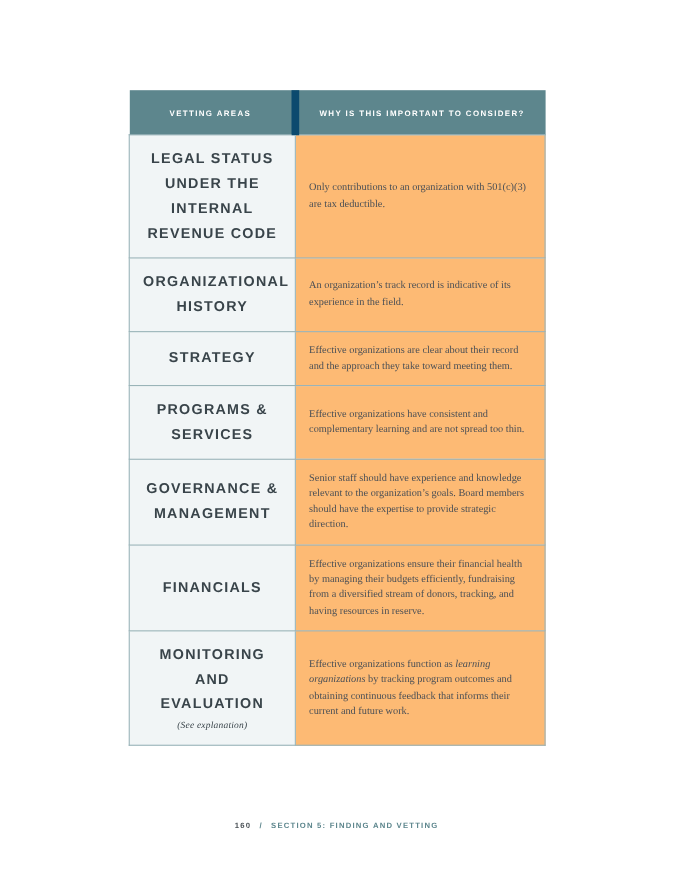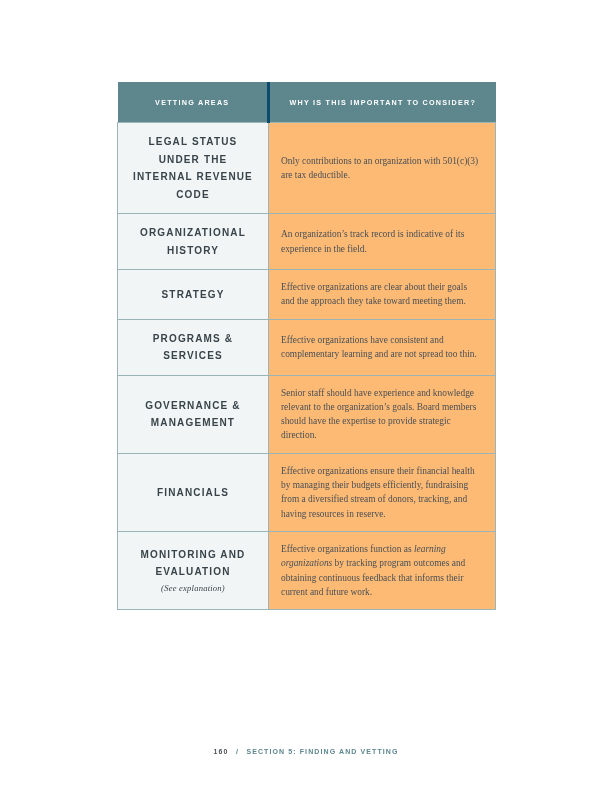--- a/index.html
+++ b/index.html
@@ -42,40 +42,40 @@
     font-size: 7.2px;
     letter-spacing: 1.25px;
     text-align: center;
     vertical-align: middle;
     height: 40px;
     padding: 0 6px;
     border: none;
     text-transform: uppercase;
   }
   .thead-row th.th-area {
-    border-right: 3px solid #0c4a6e;
+    border-right: 7px solid #0c4a6e;
     margin-top: 36px;
   }
 
   
   .vetting-table td {
     border: 1px solid #9ab4b8;
     vertical-align: middle;
     padding: 0;
   }
 
   td.area-cell {
     background: #f1f5f6;
     text-align: center;
     padding: 10px 12px;
   }
   .area-label {
     font-family: "Liberation Sans", sans-serif;
     font-weight: bold;
-    font-size: 10px;
+    font-size: 13px;
     letter-spacing: 1.15px;
     line-height: 1.75;
     color: #39444a;
     text-transform: uppercase;
     display: block;
   }
   .area-note {
     display: block;
     font-family: "Liberation Serif", serif;
     font-style: italic;
@@ -170,21 +170,21 @@
         <td class="why-cell">
           <span class="why-text">An organization’s track record is indicative of its experience in the field.</span>
         </td>
       </tr>
 
       <tr>
         <td class="area-cell">
           <span class="area-label">STRATEGY</span>
         </td>
         <td class="why-cell">
-          <span class="why-text">Effective organizations are clear about their goals and the approach they take toward meeting them.</span>
+          <span class="why-text">Effective organizations are clear about their record and the approach they take toward meeting them.</span>
         </td>
       </tr>
 
       <tr>
         <td class="area-cell">
           <span class="area-label">PROGRAMS &amp; SERVICES</span>
         </td>
         <td class="why-cell">
           <span class="why-text">Effective organizations have consistent and complementary learning and are not spread too thin.</span>
         </td>

